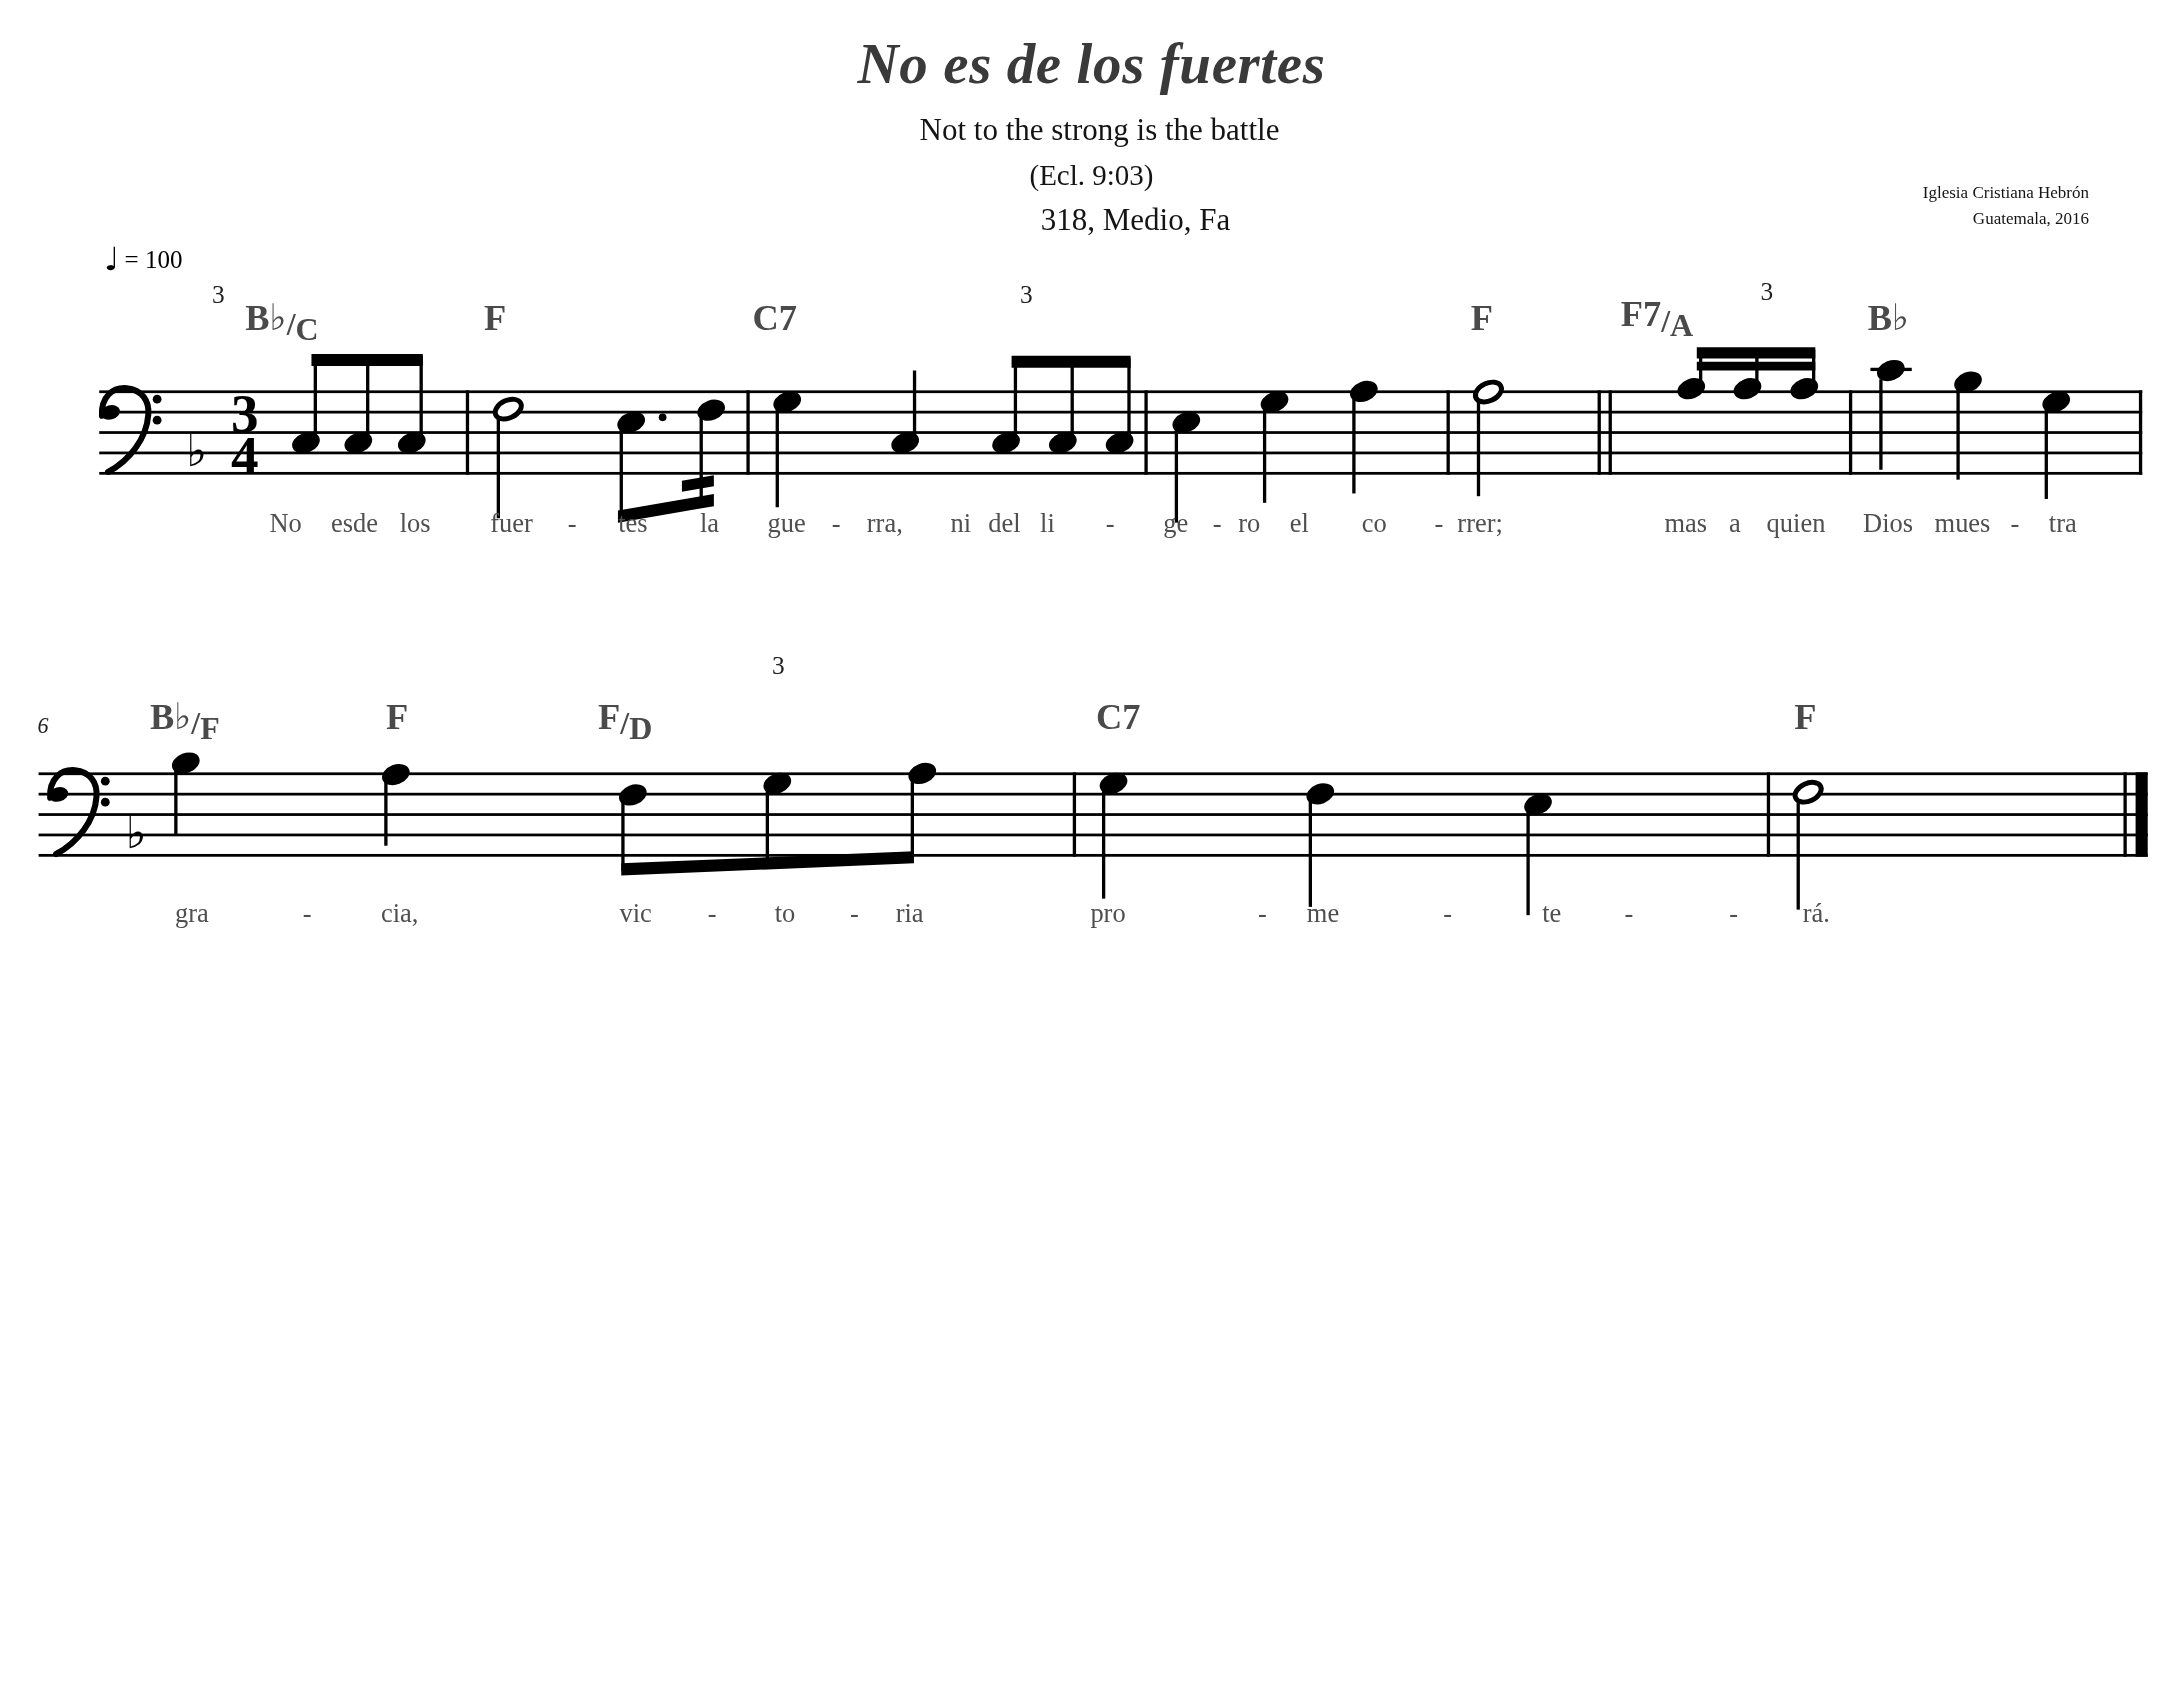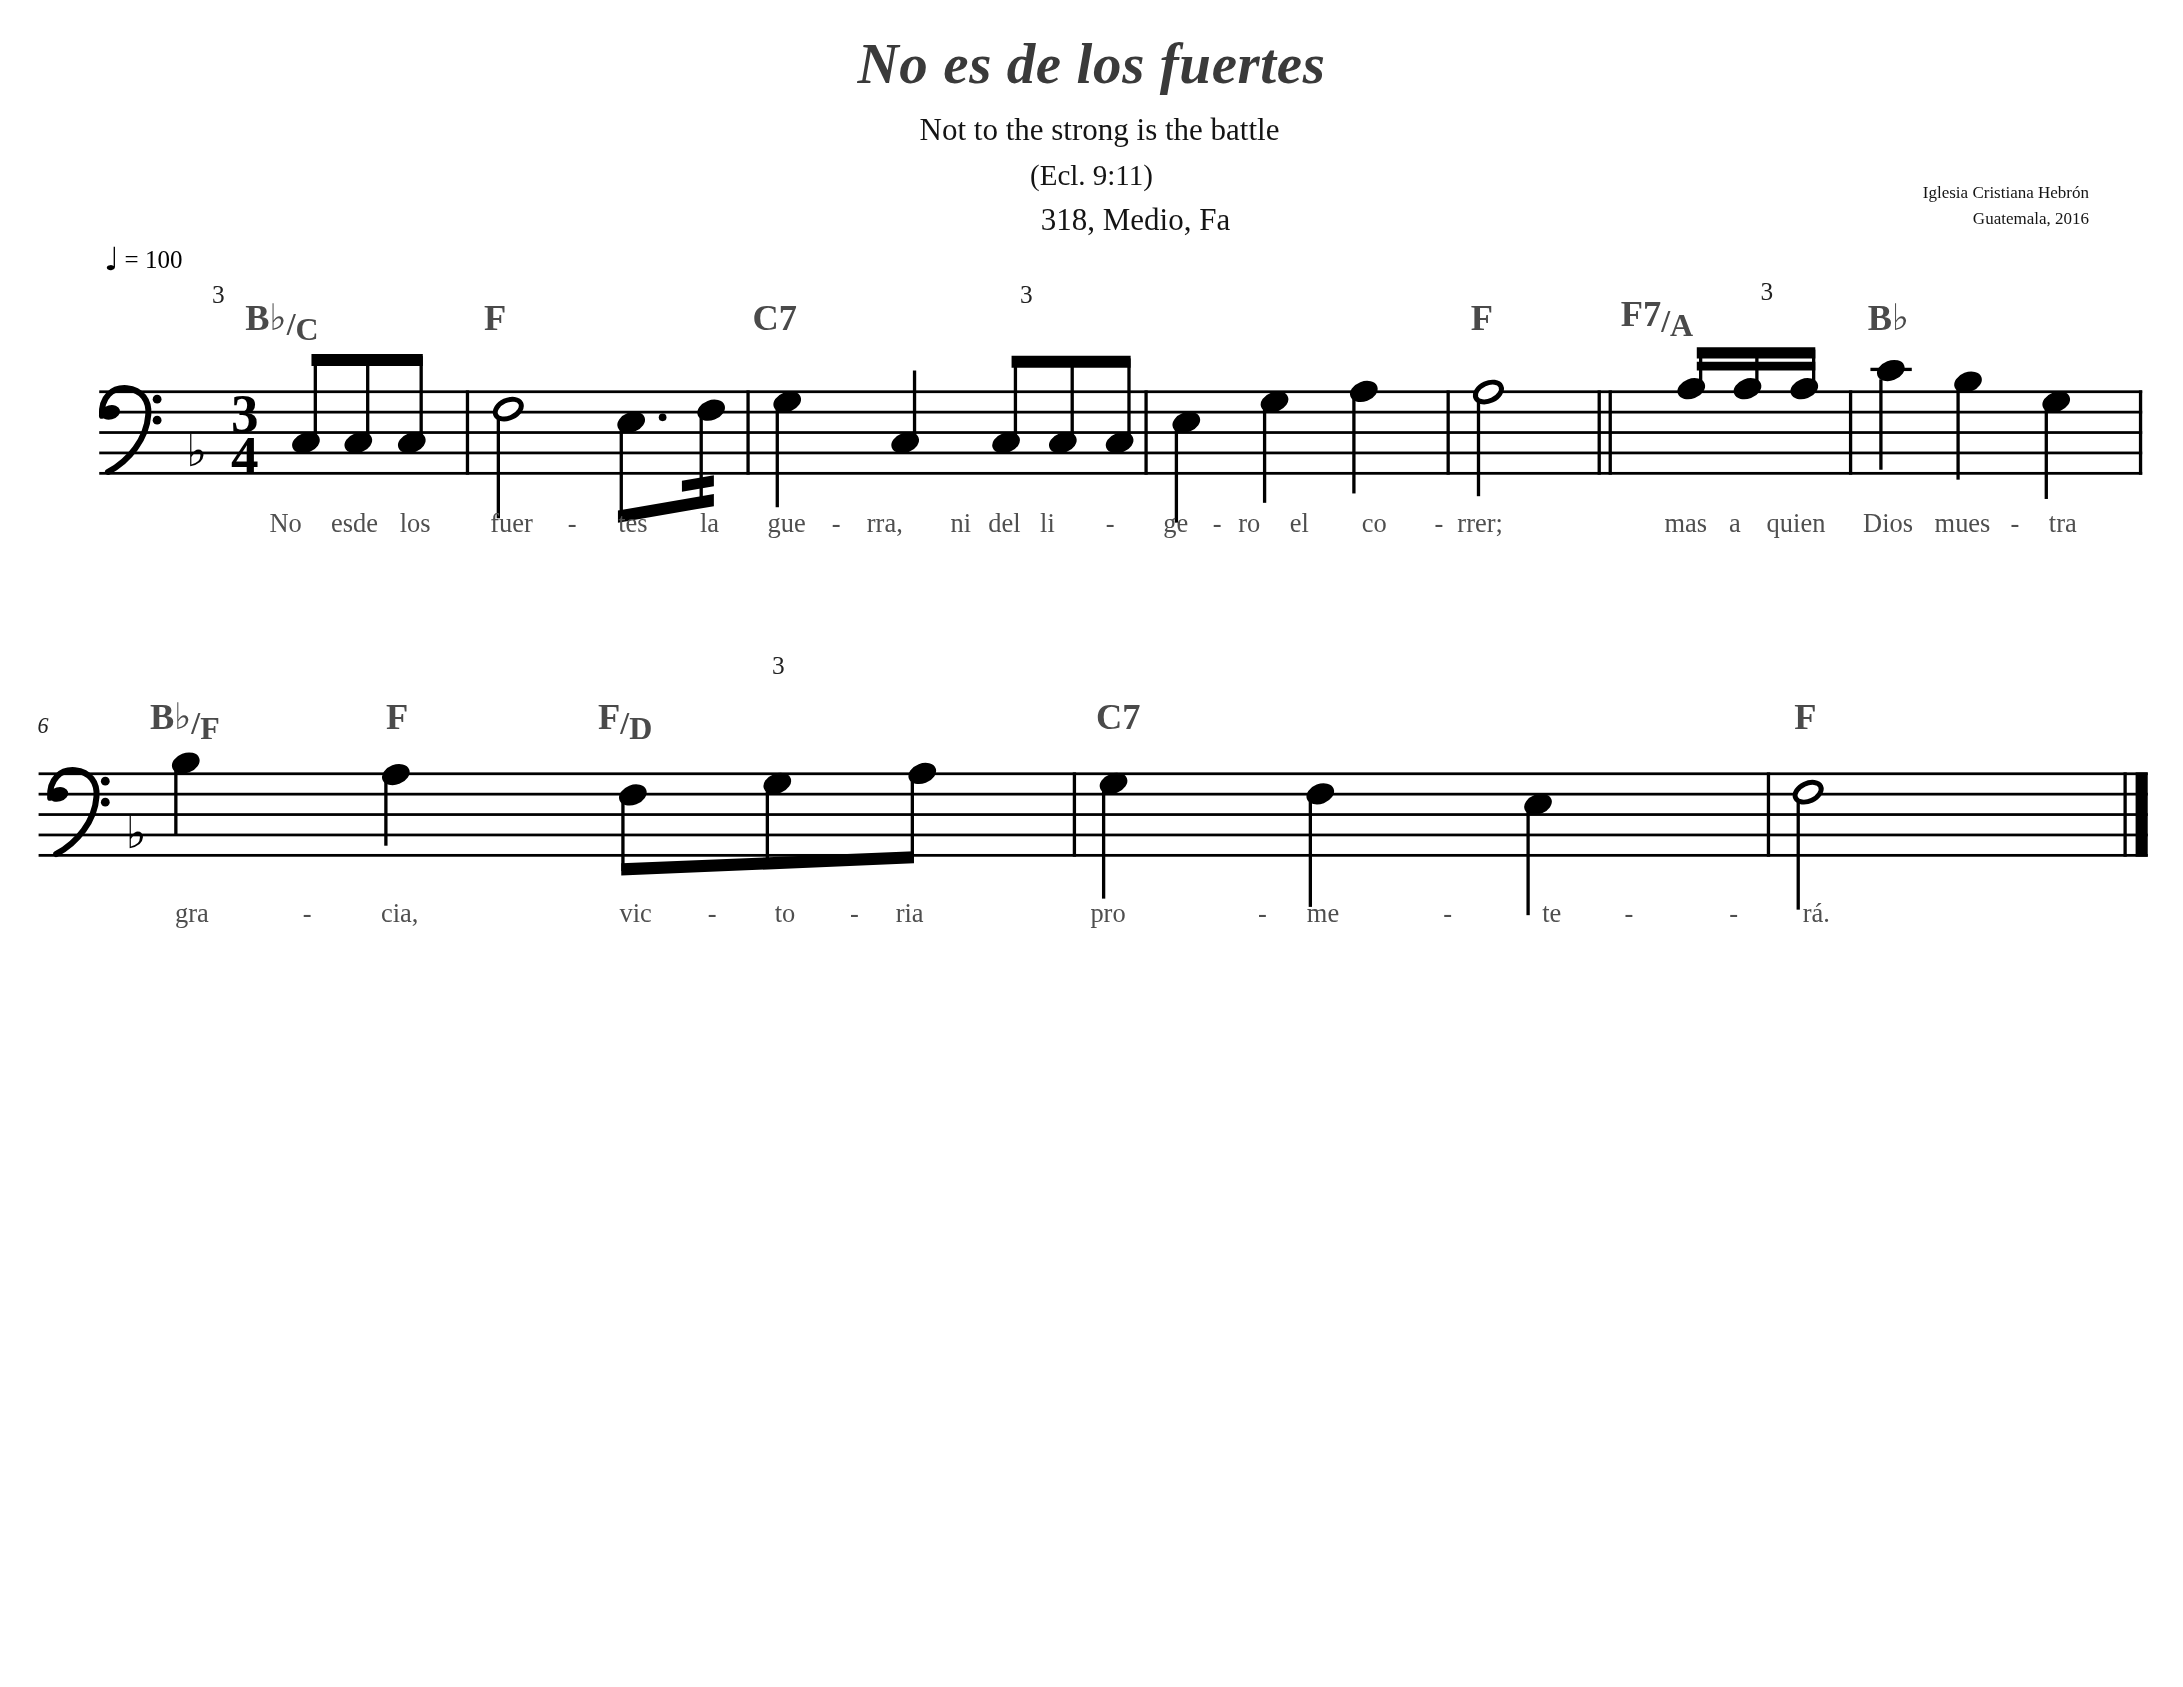--- a/index.html
+++ b/index.html
@@ -17,21 +17,21 @@
   svg{position:absolute;left:0;top:0;}
   svg text{font-family:"Liberation Serif","DejaVu Serif",serif;}
   text.glyph{font-family:"DejaVu Sans",sans-serif;}
 </style>
 </head>
 <body>
 
 <div class="page">
   <div class="hline title">No es de los fuertes</div>
   <div class="hline subtitle">Not to the strong is the battle</div>
-  <div class="hline scripture">(Ecl. 9:11)</div>
+  <div class="hline scripture">(Ecl. 9:03)</div>
   <div class="hline meta">318, Medio, Fa</div>
 
   <div class="attribution">
     <div>Iglesia Cristiana Hebrón</div>
     <div>Guatemala, 2016</div>
   </div>
 
   <div class="tempo">
     <span class="tempo-note">♩</span>
     <span class="tempo-val">= 100</span>

